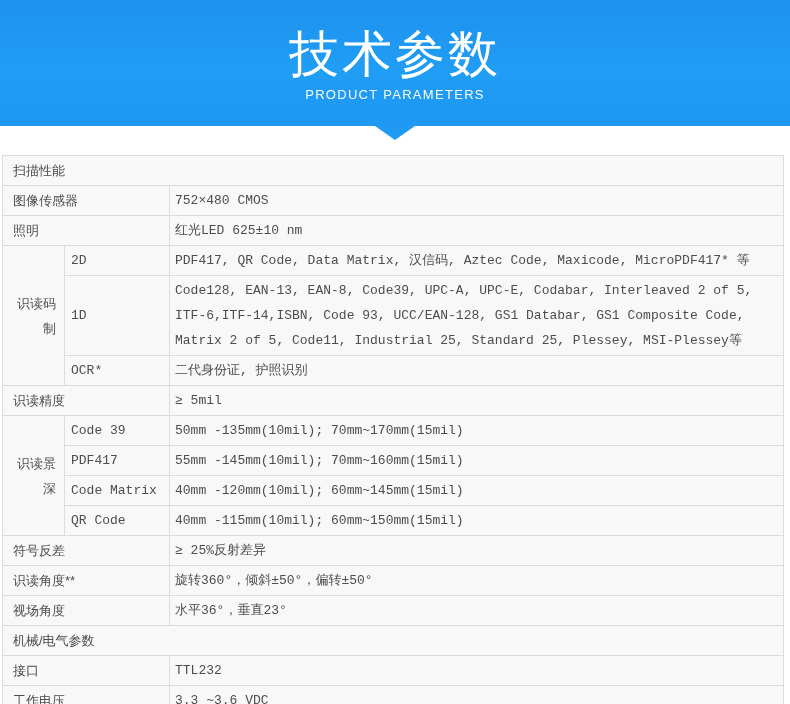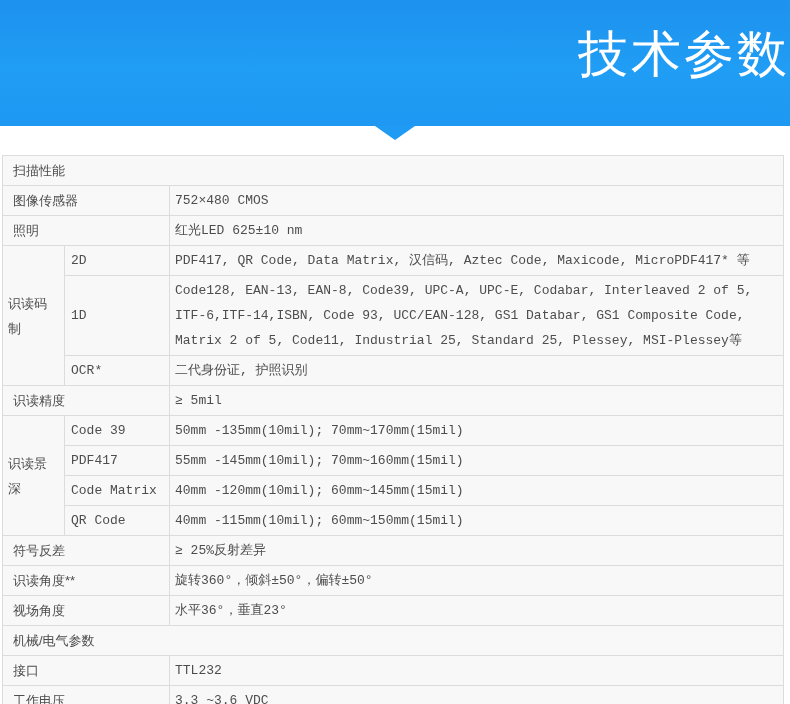--- a/index.html
+++ b/index.html
@@ -13,21 +13,21 @@
     background: #ffffff;
     font-family: "Liberation Sans", "DejaVu Sans", sans-serif;
     -webkit-font-smoothing: antialiased;
   }
 
   
   .banner {
     position: relative;
     height: 126px;
     background: linear-gradient(180deg, #1d92ee 0%, #209df5 55%, #1e98f2 100%);
-    text-align: right;
+    text-align: center;
     color: #ffffff;
   }
   .banner-title {
     padding-top: 27px;
     font-size: 50px;
     line-height: 55px;
     font-weight: 400;
     letter-spacing: 3px;
   }
   .banner-subtitle {
@@ -67,36 +67,37 @@
     padding: 2px 8px 2px 10px;
     height: 25px;
     line-height: 25px;
     vertical-align: middle;
     word-wrap: break-word;
   }
   .spec-table td.section {
     padding-left: 10px;
   }
   .spec-table td.group {
-    padding-left: 5px;
+    text-align: right;
   }
   .spec-table td.sub {
     padding-left: 6px;
     font-family: Liberation Mono, monospace;
   }
   .spec-table td.value {
     padding-left: 5px;
     font-family: Liberation Mono, monospace;
   }
 </style>
 </head>
 <body>
 
 <div class="banner">
   <div class="banner-title">技术参数</div>
+  <div class="banner-subtitle">PRODUCT PARAMETERS</div>
   <div class="banner-arrow"></div>
 </div>
 
 <table class="spec-table">
   <colgroup>
       <col class="c1">
       <col class="c2">
       <col class="c3">
     </colgroup>
   <tbody>

